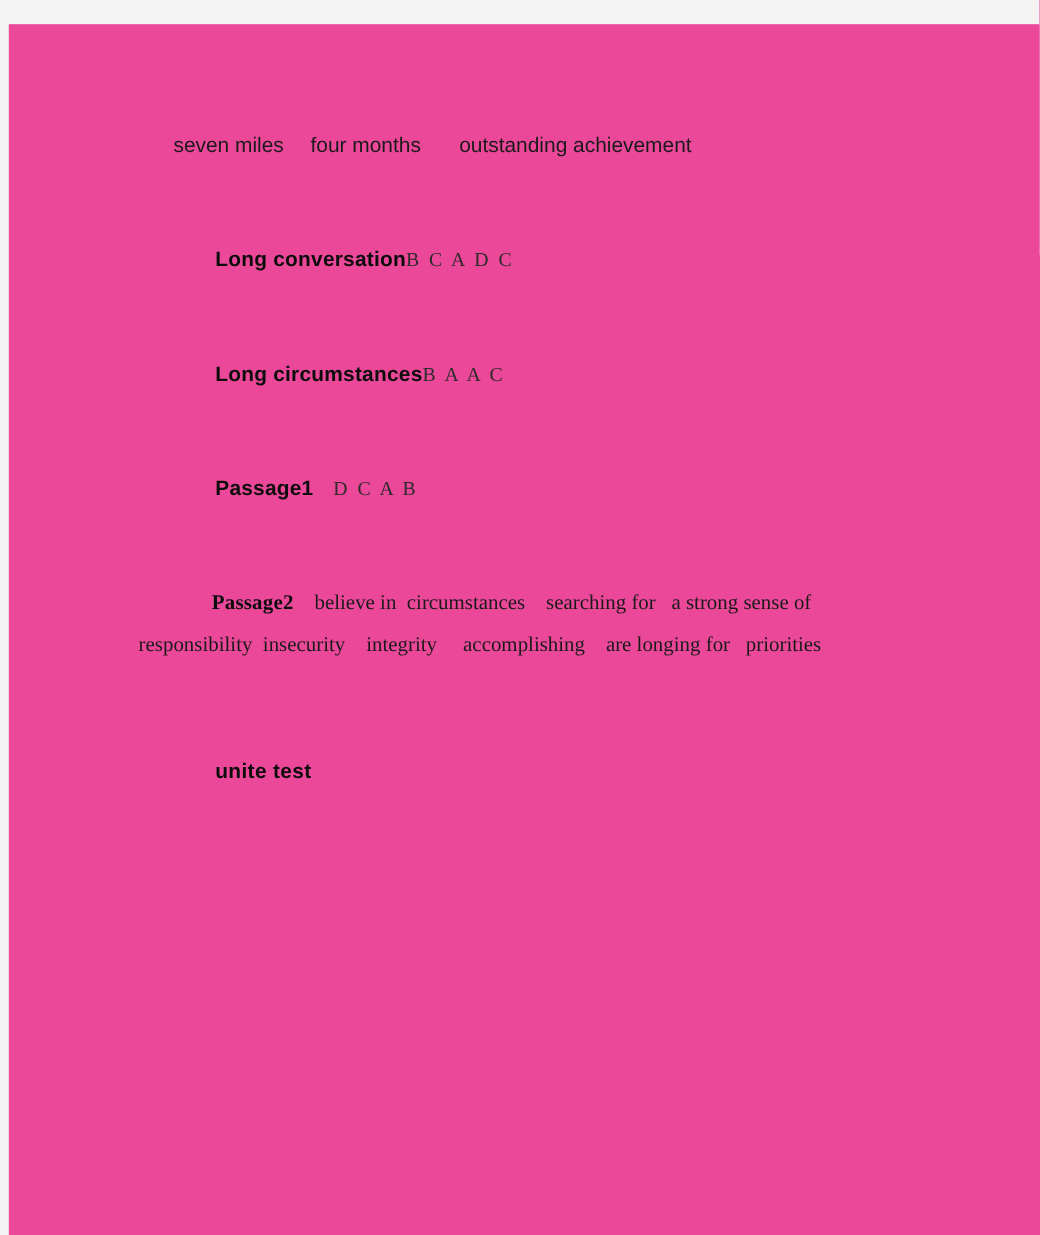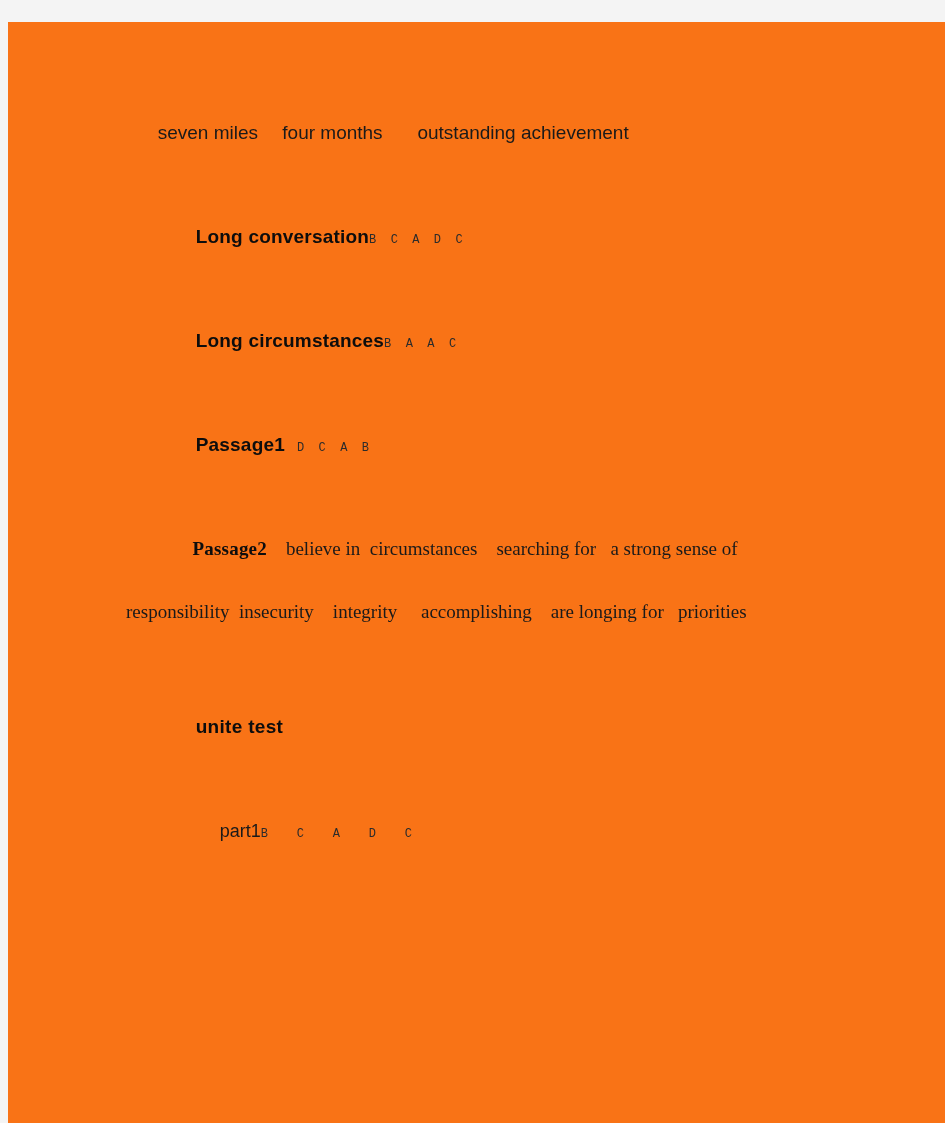--- a/index.html
+++ b/index.html
@@ -14,21 +14,21 @@
     font-family: "Liberation Sans", sans-serif;
     overflow: hidden;
   }
 
   #page {
     position: absolute;
     left: 8px;
     top: 22px;
     width: 937px;
     height: 1101px;
-    background: #f97316;
+    background: #ec4899;
   }
 
   .doc-body {
     position: absolute;
     left: 118px;      
     top: 82px;        
     width: 800px;
   }
 
   
@@ -58,33 +58,32 @@
   .lbl {
     font-weight: bold;
     color: #0d0d0d;
     letter-spacing: 0.2px;
   }
 
   
   .ans {
     font-weight: 400;
     color: #2b2b2b;
-    font-family: Liberation Mono, monospace;
-    font-size: 12px;
+    font-family: Liberation Serif, serif;
+    font-size: 18px;
   }
 
   .words {
     font-weight: 400;
     color: #1a1a1a;
   }
 
   .wrapline {
     display: block;
     padding-left: 0;
-    margin-top: 25px;
   }
 
   .part-lbl {
     font-weight: 400;
     color: #1a1a1a;
     font-size: 18px;
   }
 
   .head {
     font-weight: bold;
@@ -117,23 +116,20 @@
 
     <p class="para blk-wrap ind-1">
       <span class="lbl">Passage2</span><span class="words"> believe in  circumstances searching for  a strong sense of</span>
       <span class="wrapline words" style="margin-left:-38px;">responsibility  insecurity   integrity  accomplishing are longing for  priorities</span>
     </p>
 
     <p class="para blk ind-1">
       <span class="head">unite test</span>
     </p>
 
-    <p class="para blk ind-2">
-      <span class="part-lbl">part1</span><span class="ans">B    C    A    D    C</span>
-    </p>
 
 
 
     <p class="para blk-wrap ind-2">
       
       
     </p>
 
   </div>
 </div>

